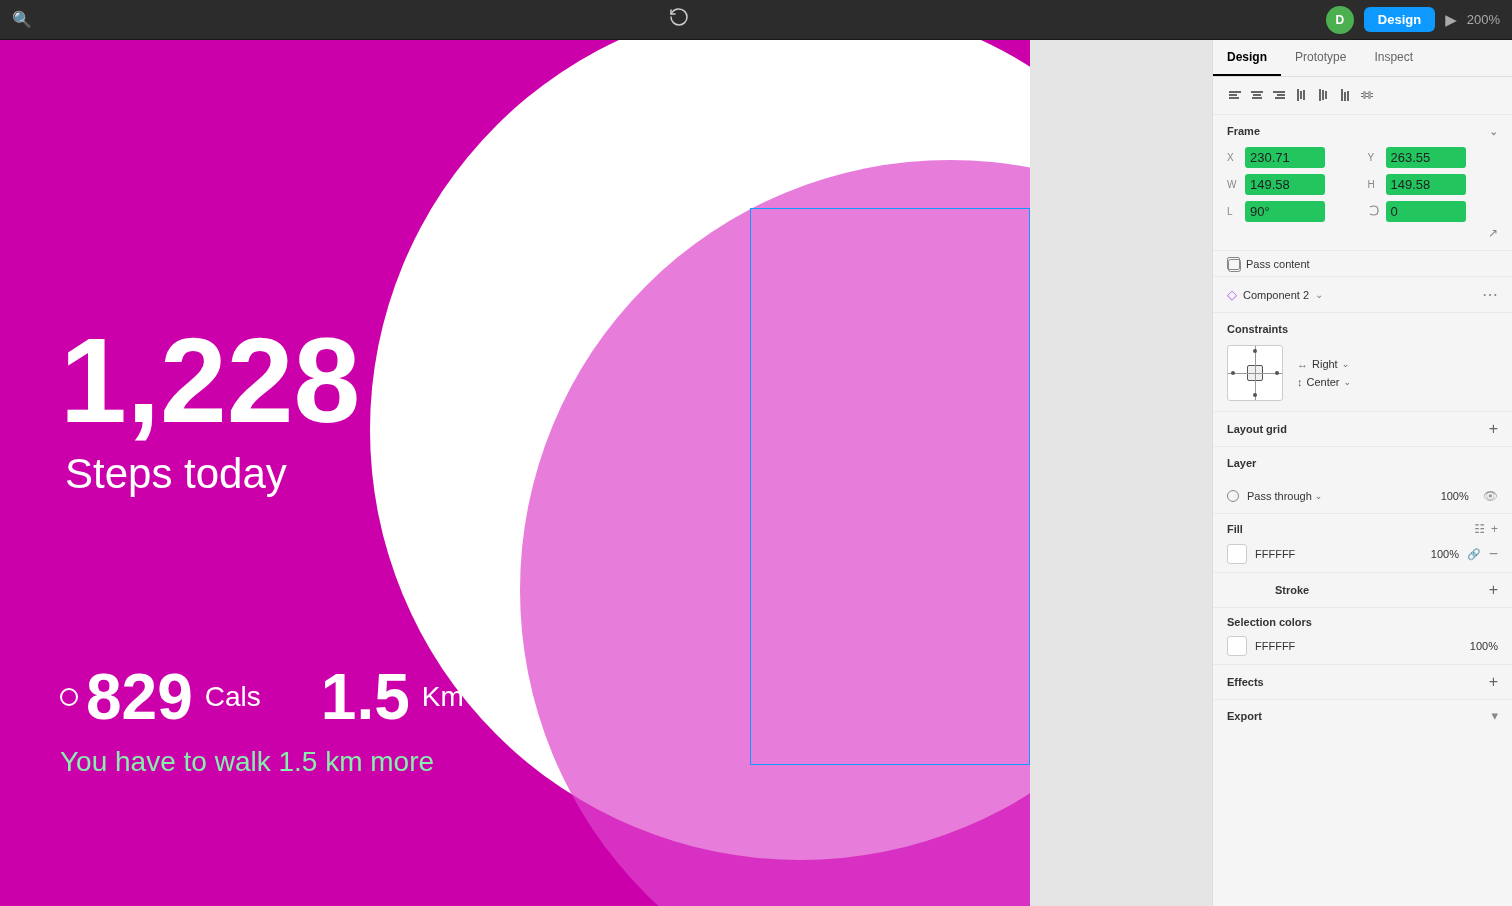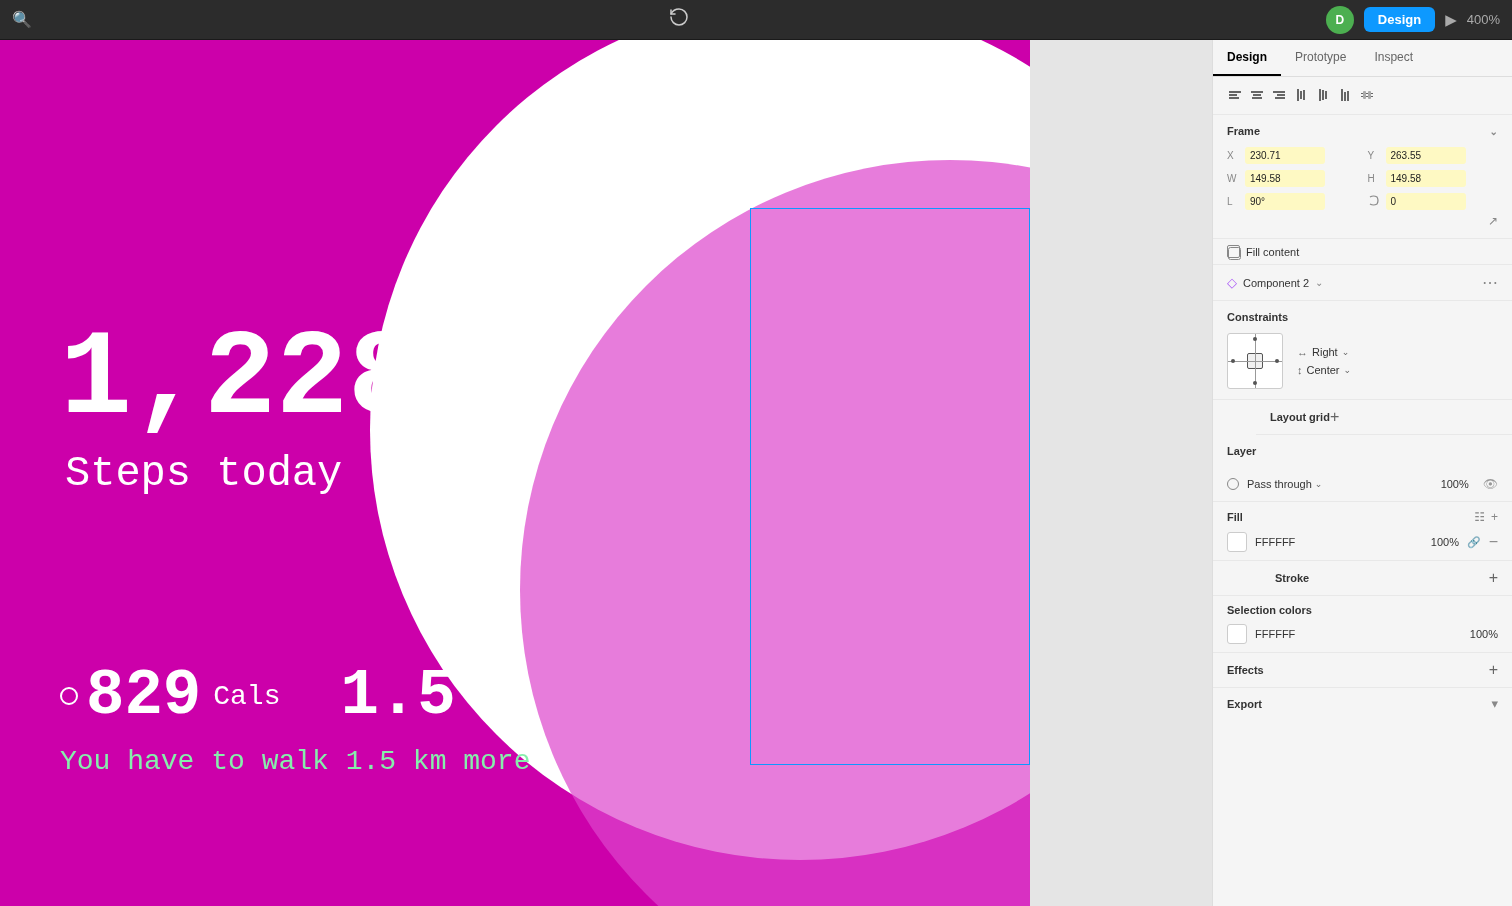--- a/index.html
+++ b/index.html
@@ -39,21 +39,21 @@
 
     
     .canvas {
       flex: 1;
       position: relative;
       overflow: hidden;
       background: #e5e5e5;
     }
     .canvas-content {
       position: absolute;
-      top: 0; left: 0; right: 0; bottom: 0; font-family: Liberation Mono, monospace;
+      top: 0; left: 0; right: 0; bottom: 0;
     }
 
     
     .magenta-card {
       position: absolute;
       top: 0; left: 0;
       width: 1030px; height: 866px;
       background: #cc00aa;
       overflow: hidden;
     }
@@ -171,22 +171,22 @@
     
     .frame-fields {
       display: grid; grid-template-columns: 1fr 1fr;
       gap: 6px 10px;
     }
     .field-row {
       display: flex; align-items: center; gap: 4px;
     }
     .field-label { font-size: 10px; color: #888; width: 14px; }
     .field-input {
-      font-size: 10px; color: #222;
-      background: #fef9c3; border: none; border-radius: 3px;
+      font-size: 13px; color: #222;
+      background: #22c55e; border: none; border-radius: 3px;
       padding: 3px 5px; width: 80px; outline: none;
     }
 
     
     .clip-row {
       display: flex; align-items: center; gap: 6px;
       padding: 6px 14px;
       border-bottom: 1px solid #e8e8e8;
     }
     .clip-checkbox { width: 13px; height: 13px; border: 1.5px solid #888; border-radius: 2px; cursor: pointer; }
@@ -244,24 +244,23 @@
     .constraint-dropdowns { display: flex; flex-direction: column; gap: 6px; }
     .constraint-select {
       display: flex; align-items: center; gap: 4px;
       font-size: 11px; color: #333;
     }
     .h-arrow { font-size: 11px; color: #666; }
     .chevron-down { font-size: 9px; color: #666; }
 
     
     .layout-grid-row {
-      display: flex; align-items: center; 
+      display: flex; align-items: center; justify-content: space-between;
       padding: 8px 14px;
       border-bottom: 1px solid #e8e8e8;
-      margin-left: 43px;
     }
     .layout-grid-label { font-size: 11px; font-weight: 600; color: #333; }
     .add-btn { color: #666; font-size: 16px; cursor: pointer; }
 
     
     .layer-section {
       padding: 10px 14px;
       border-bottom: 1px solid #e8e8e8;
     }
     .layer-title { font-size: 11px; font-weight: 600; color: #333; }
@@ -348,21 +347,21 @@
       <svg width="22" height="22" viewBox="0 0 22 22" fill="none" xmlns="http://www.w3.org/2000/svg">
         <path d="M7 8H3V4" stroke="#ccc" stroke-width="1.5" stroke-linecap="round" stroke-linejoin="round"></path>
         <path d="M3 8C4.5 5 7.5 3 11 3C15.4 3 19 6.6 19 11C19 15.4 15.4 19 11 19C6.6 19 3 15.4 3 11" stroke="#ccc" stroke-width="1.5" stroke-linecap="round" stroke-linejoin="round"></path>
       </svg>
     </span>
   </div>
   <div class="topbar-right">
     <button class="avatar-btn">D</button>
     <button class="share-btn">Design</button>
     <span class="play-btn">▶</span>
-    <span class="zoom-label">400%</span>
+    <span class="zoom-label">200%</span>
   </div>
 </div>
 
 <div class="main">
 
   <div class="canvas">
     <div class="canvas-content">
 
       <div class="magenta-card">
 
@@ -492,21 +491,21 @@
         <span style="color:#888; font-size:12px;">↗</span>
       </div>
     </div>
 
     <div class="clip-row">
       <div class="clip-checkbox">
         <svg width="13" height="13" viewBox="0 0 13 13" fill="none">
           <rect x="0.5" y="0.5" width="12" height="12" rx="2" stroke="#888" fill="none"></rect>
         </svg>
       </div>
-      <span class="clip-label">Fill content</span>
+      <span class="clip-label">Pass content</span>
     </div>
 
     <div class="component-row">
       <div class="component-name">
         <span class="diamond-icon">◇</span>
         <span>Component 2</span>
         <span style="color:#888; font-size:10px;">⌄</span>
       </div>
       <span class="more-btn">⋯</span>
     </div>

